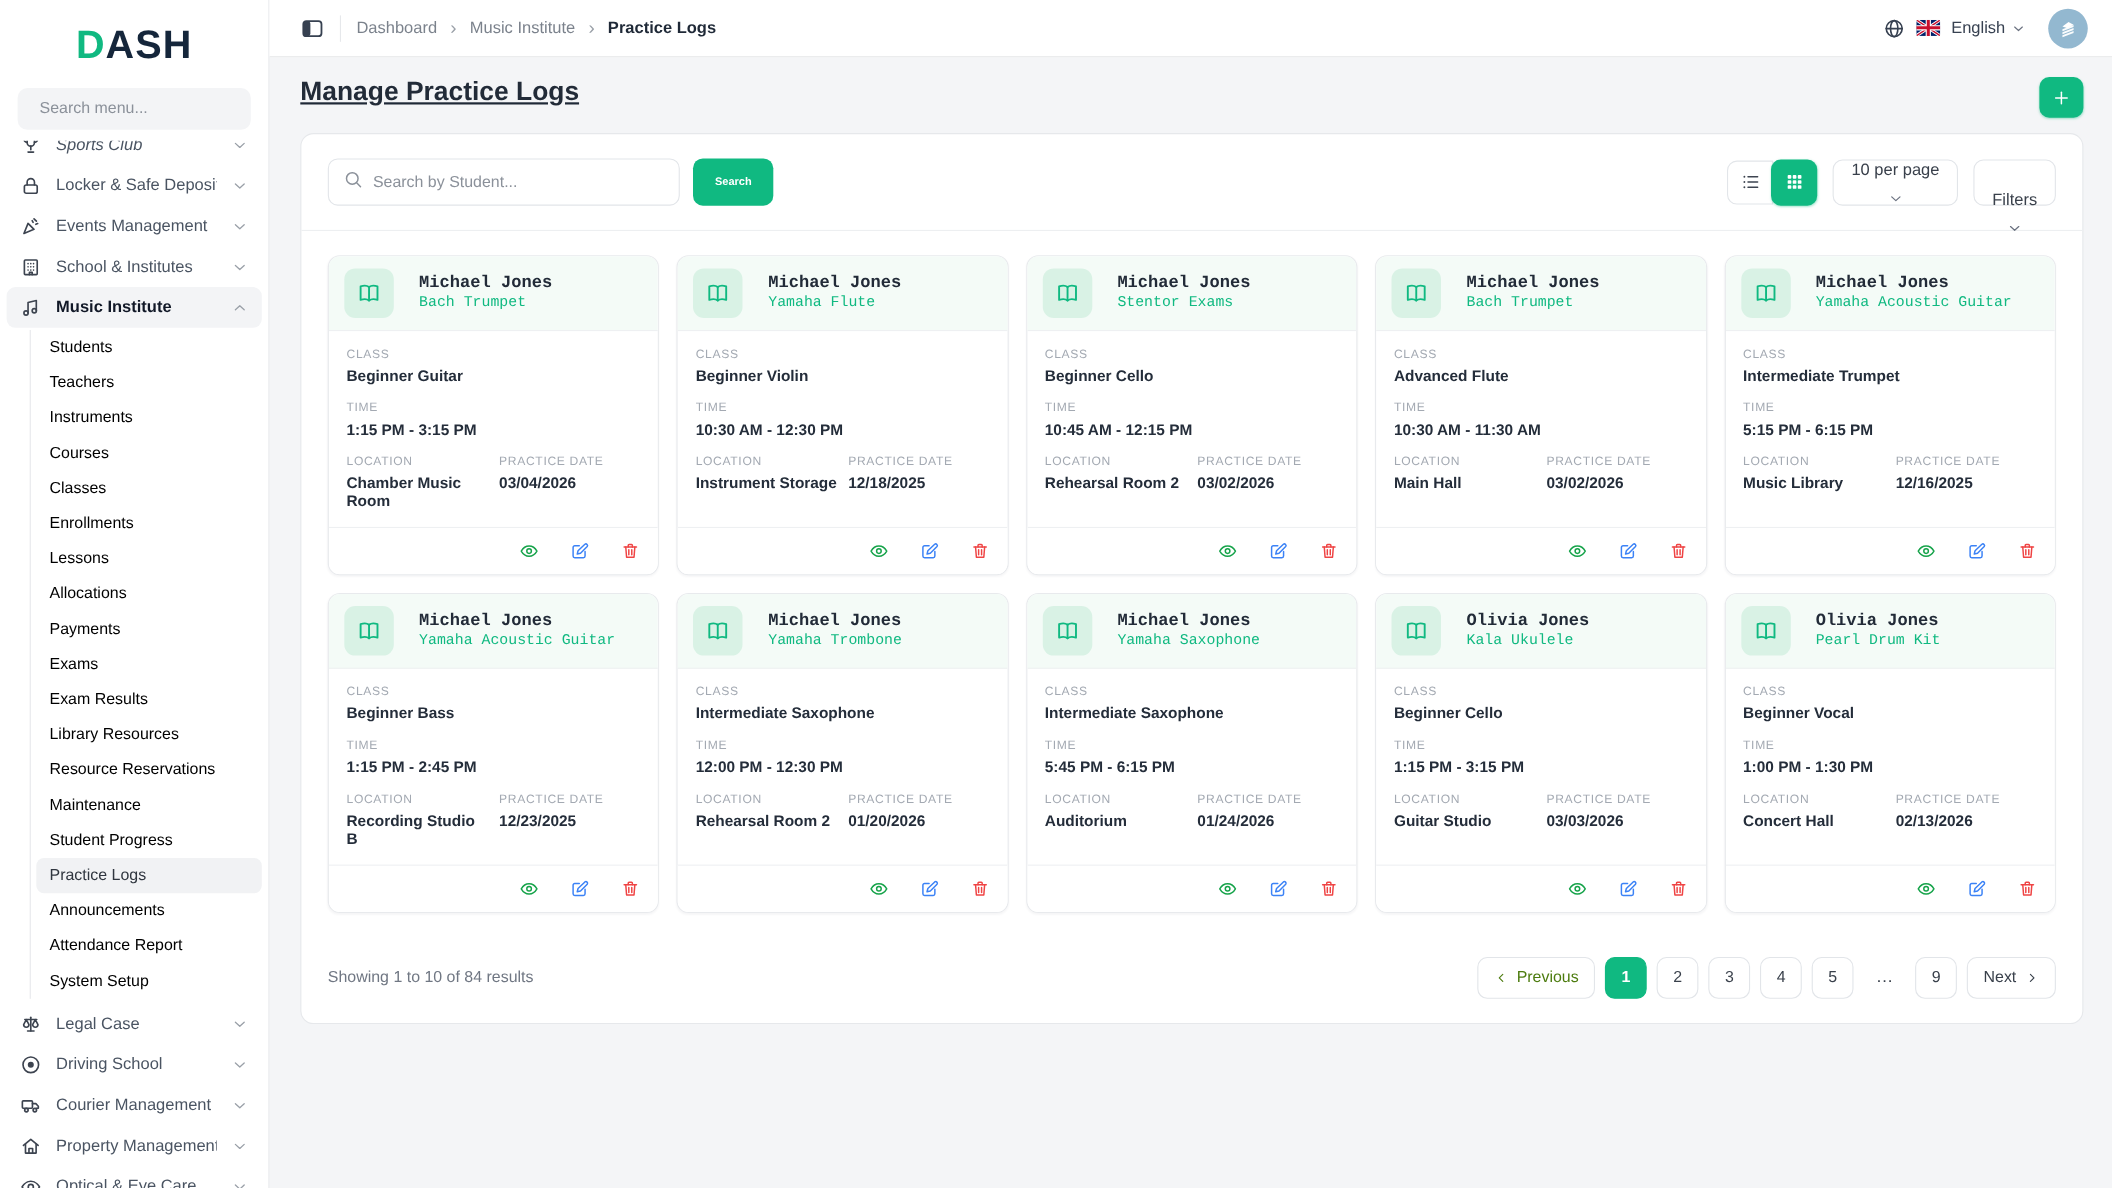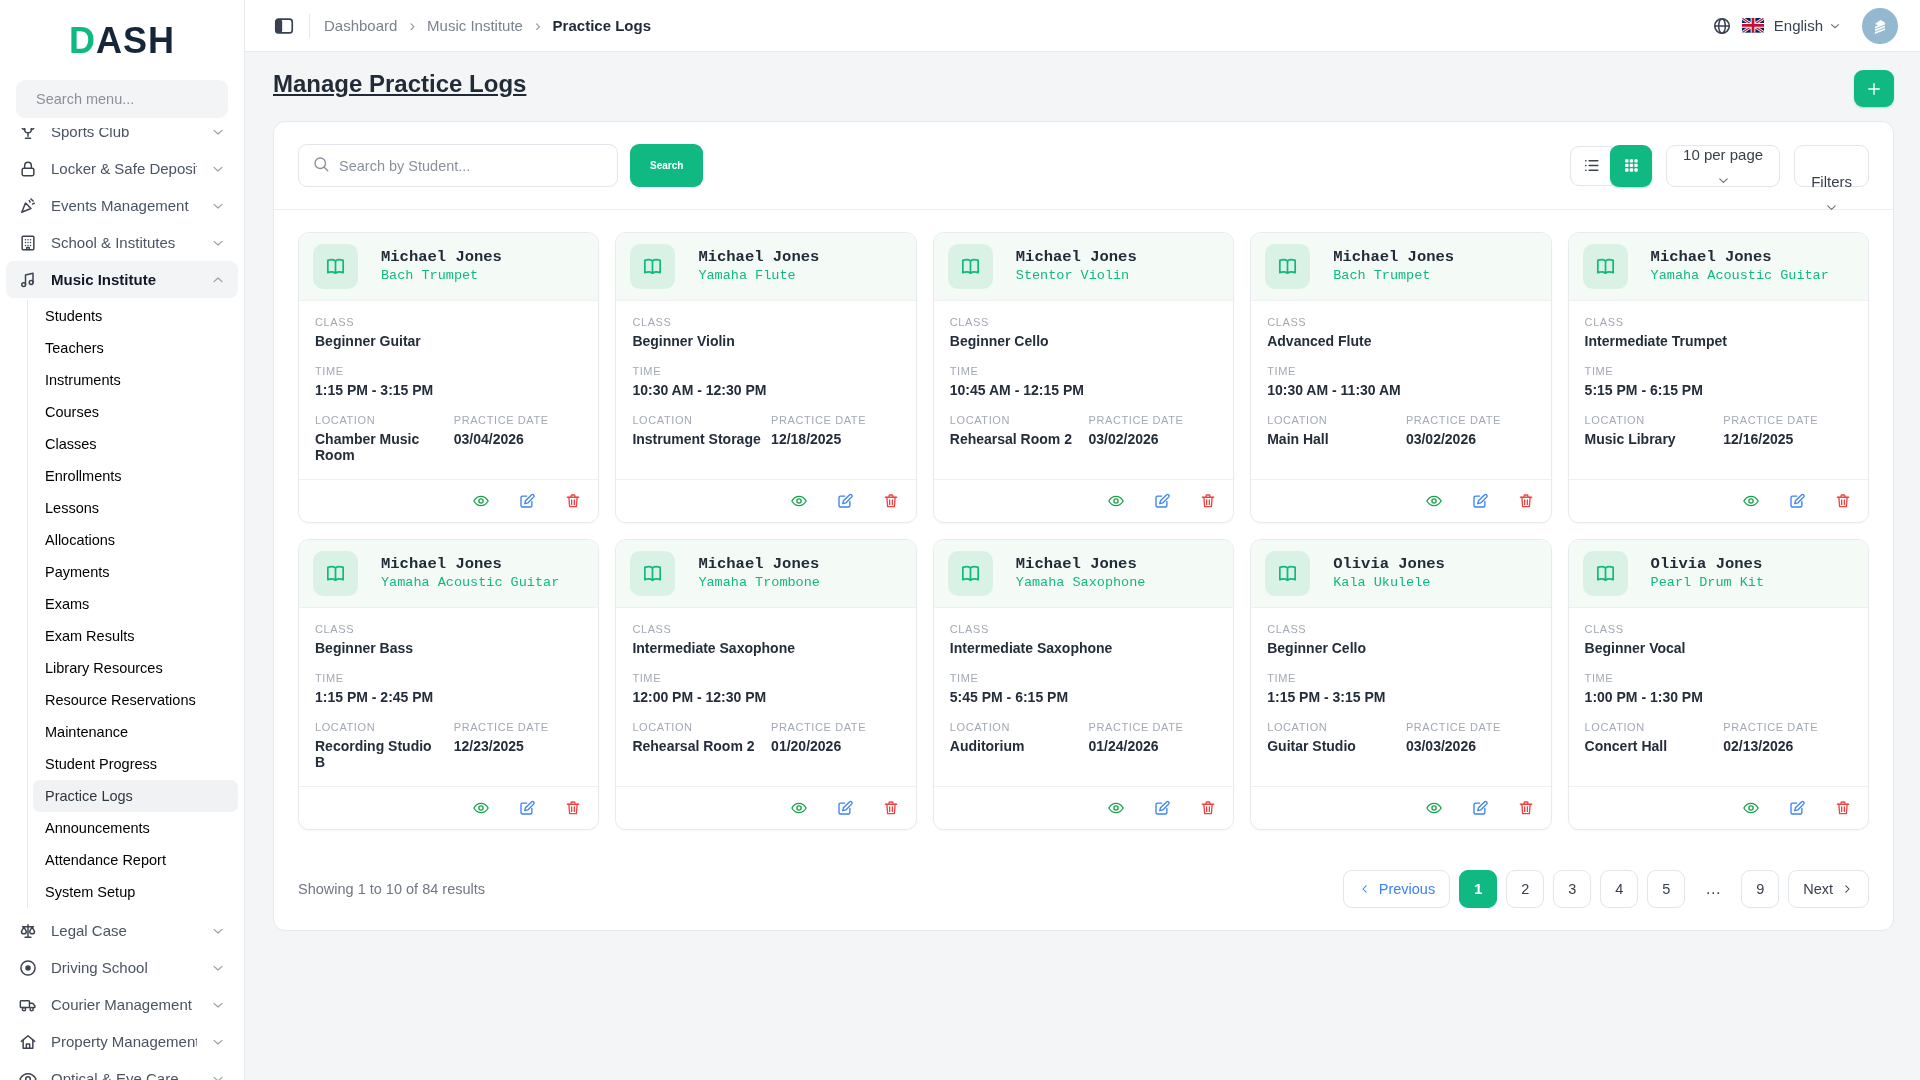--- a/index.html
+++ b/index.html
@@ -9,21 +9,21 @@
   
   aside.sidebar { width:245px; min-width:245px; height:1080px; background:#fff; border-right:1px solid #e6e8eb; display:flex; flex-direction:column; }
   .logo { text-align:center; padding:20px 0 14px; font-size:36px; font-weight:800; letter-spacing:1px; }
   .logo .d { color:#10b981; }
   .logo .rest { color:#15263b; }
   .side-search { margin:4px 16px 10px; height:38px; background:#f3f4f6; border-radius:9px; display:flex; align-items:center; gap:8px; padding:0 12px; color:#8b919a; }
   .side-search input { border:none; outline:none; background:transparent; font-size:14.5px; color:#4b5563; width:100%; font-family:inherit; }
   .side-search input::placeholder { color:#8b919a; }
   .side-menu { flex:1; overflow:hidden; padding:0 6px 0 6px; }
   .menu-item { display:flex; align-items:center; gap:13px; height:37px; padding:0 12px; border-radius:8px; color:#4a5462; font-size:15px; cursor:pointer; }
-  .menu-item:first-child { margin-top:-15px; }
+  .menu-item:first-child { margin-top:-15px;font-style:italic; }
   .menu-item.active-parent { background:#f3f4f6; color:#111827; font-weight:700; }
   .mi-icon { width:20px; height:20px; display:flex; color:#3d4450; flex:none; }
   .mi-icon svg { width:20px; height:20px; }
   .mi-label { flex:1; white-space:nowrap; overflow:hidden; }
   .mi-chev { width:16px; height:16px; color:#9aa0a8; flex:none; }
   .mi-chev svg { width:16px; height:16px; }
   .sub-list { margin:2px 0 4px 21px; border-left:1px solid #e6e8eb; padding-left:5px; }
   .sub-item { display:flex; align-items:center; height:32px; padding:0 12px; border-radius:7px; color:#000000; font-size:14.5px; cursor:pointer; white-space:nowrap; }
   .sub-item.active { background:#f1f2f4; color:#30363f; }
 
@@ -90,21 +90,21 @@
   .act-view { color:#16a34a; }
   .act-edit { color:#3b82f6; }
   .act-del  { color:#ef4444; }
 
   .pagination { display:flex; align-items:center; padding:18px 24px 22px; }
   .pg-summary { font-size:14.5px; color:#707783; }
   .pg-controls { margin-left:auto; display:flex; align-items:center; gap:9px; }
   .pg-btn { height:38px; min-width:38px; border:1px solid #e2e5e9; background:#fff; border-radius:9px; display:flex; align-items:center; justify-content:center; font-size:14.5px; color:#39404b; cursor:pointer; padding:0 14px; gap:7px; font-family:inherit; }
   .pg-btn .chev { width:14px; height:14px; display:flex; }
   .pg-btn .chev svg { width:14px; height:14px; }
-  .pg-prev { color:#3b82f6; }
+  .pg-prev { color:#4d7c0f; }
   .pg-num { padding:0; width:38px; }
   .pg-num.active { background:#10b981; border-color:#10b981; color:#fff; font-weight:600; }
   .pg-dots { border:none; background:transparent; width:26px; padding:0; font-size:16px; color:#39404b; }
 </style>
 </head>
 <body>
 
 <div class="app">
 
   <aside class="sidebar">
@@ -492,21 +492,21 @@
             <article class="card">
               <div class="card-head">
                 <span class="book-chip">
                   <svg viewBox="0 0 24 24" fill="none" stroke="currentColor" stroke-width="1.8" stroke-linecap="round" stroke-linejoin="round">
                     <path d="M12 6.2C10 4.6 7 4.6 4 5.6v12.8c3-1 6-1 8 .6 2-1.6 5-1.6 8-.6V5.6c-3-1-6-1-8 .6z"></path>
                     <path d="M12 6.2v12.8"></path>
                   </svg>
                 </span>
                 <div>
                   <div class="card-student">Michael Jones</div>
-                  <div class="card-instrument">Stentor Violin</div>
+                  <div class="card-instrument">Stentor Exams</div>
                 </div>
               </div>
               <div class="card-body">
                 <div class="fld">
                   <div class="fld-label">CLASS</div>
                   <div class="fld-value">Beginner Cello</div>
                 </div>
                 <div class="fld">
                   <div class="fld-label">TIME</div>
                   <div class="fld-value">10:45 AM - 12:15 PM</div>

